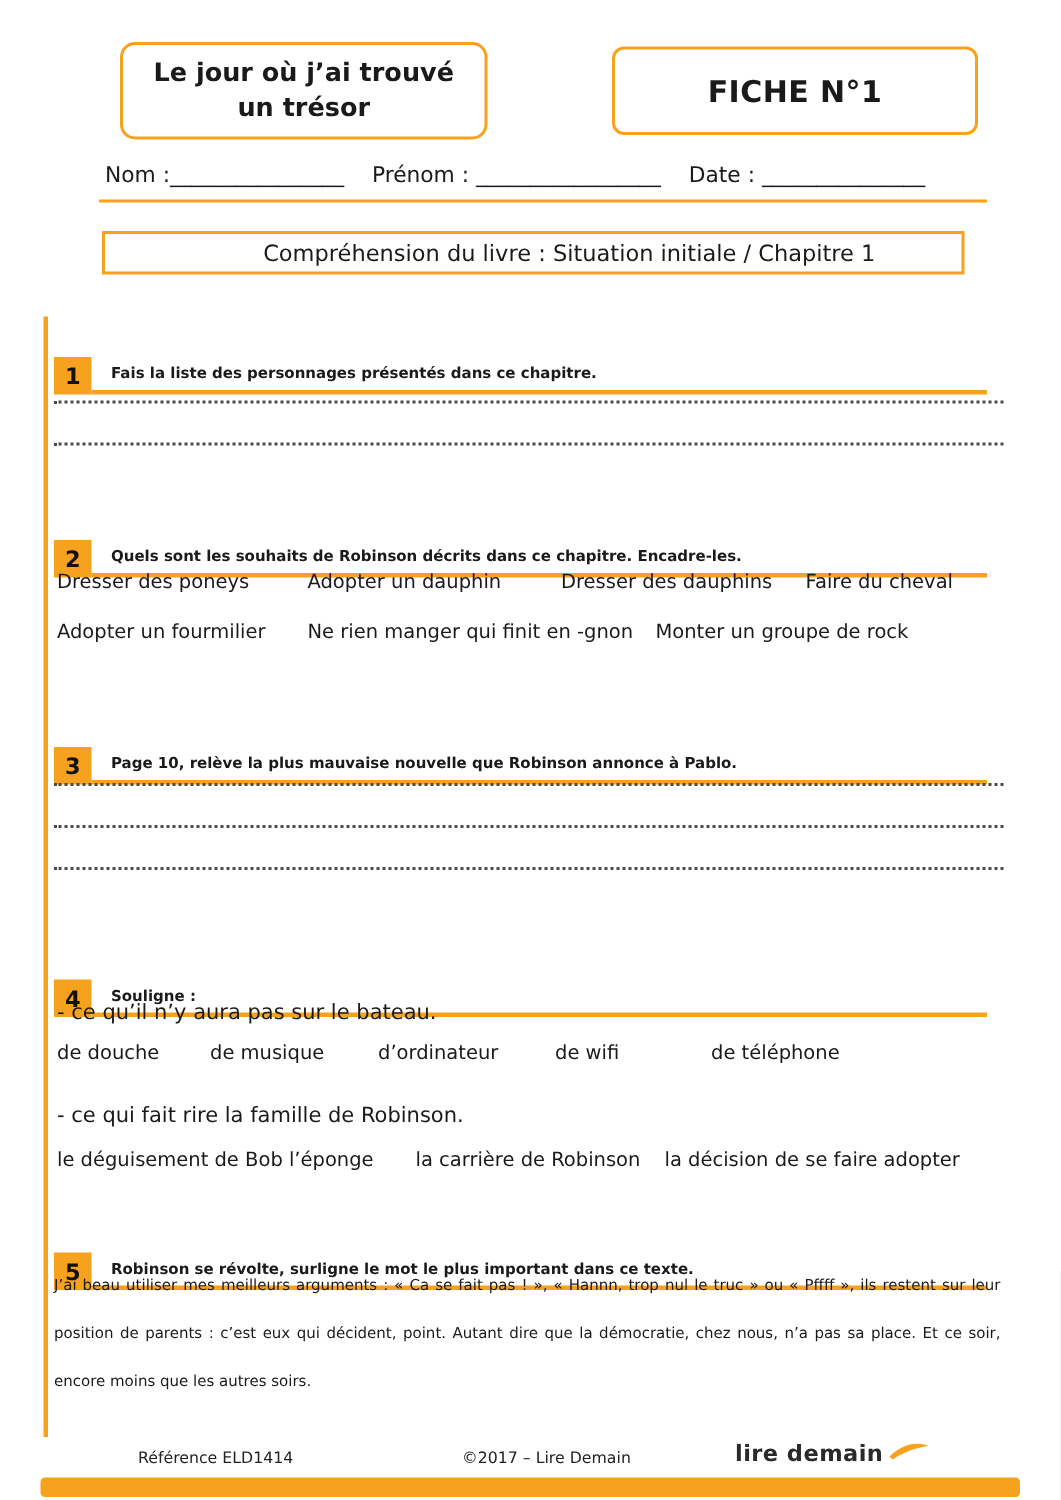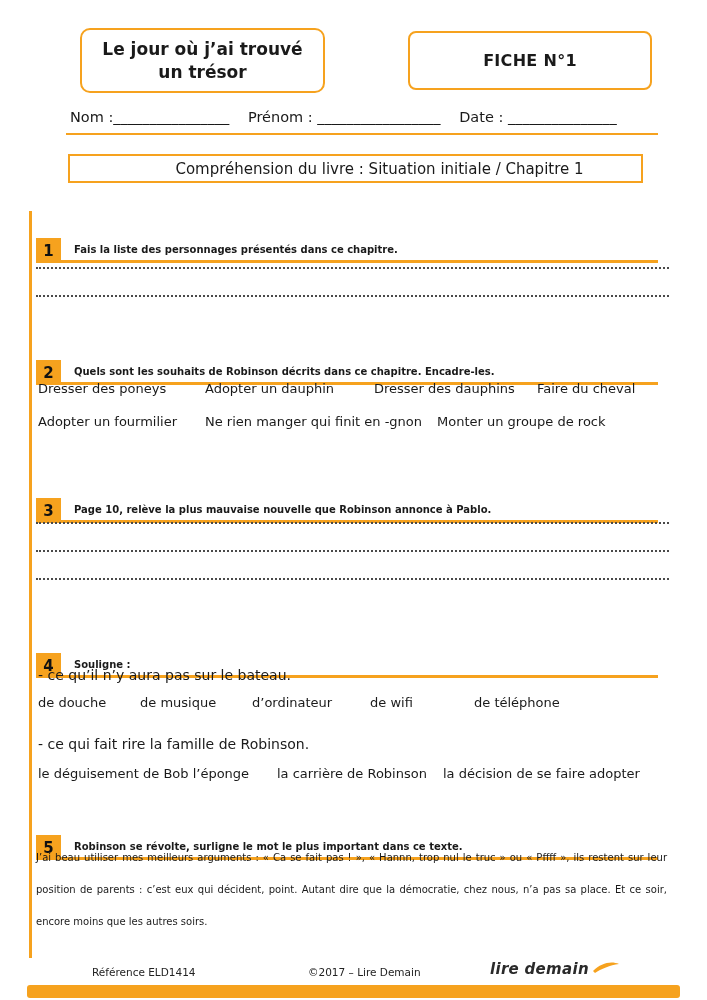--- a/index.html
+++ b/index.html
@@ -16,21 +16,21 @@
   .title-box {
     left:80px; top:28px; width:245px; height:65px;
     border:2px solid var(--accent); border-radius:10px;
     display:flex; flex-direction:column; align-items:center; justify-content:center;
     font-weight:bold; font-size:17px; line-height:1.35; text-align:left;
   }
   .fiche-box {
     left:408px; top:31px; width:244px; height:59px;
     border:2px solid var(--accent); border-radius:8px;
     display:flex; align-items:center; justify-content:center;
-    font-weight:bold; font-size:16px; letter-spacing:0.3px;
+    font-weight:bold; font-size:20px; letter-spacing:0.3px;
   }
 
   
   .name-row {
     left:66px; top:109px; width:592px;
     font-size:14.5px; padding:0 0 8px 4px;
     border-bottom:2.5px solid var(--accent);
     white-space:nowrap;
   }
   .name-row .seg { margin-right:14px; }
@@ -73,21 +73,21 @@
   }
 
   
   .footer-text { font-size:10.5px; color:#222; }
   .footer-bar {
     left:27px; right:27px; top:985px; height:13px;
     background:var(--accent); border-radius:3px;
   }
   .logo {
     display:flex; align-items:center; gap:3px;
-    font-style:italic; font-weight:bold; font-size:15px; color:#2a2a2a;
+    font-weight:bold; font-size:15px; color:#2a2a2a;
     letter-spacing:0.3px;
   }
 </style>
 </head>
 <body>
 
 <div class="page">
 
   <div class="abs title-box">
     <div>Le jour où j’ai trouvé</div>

